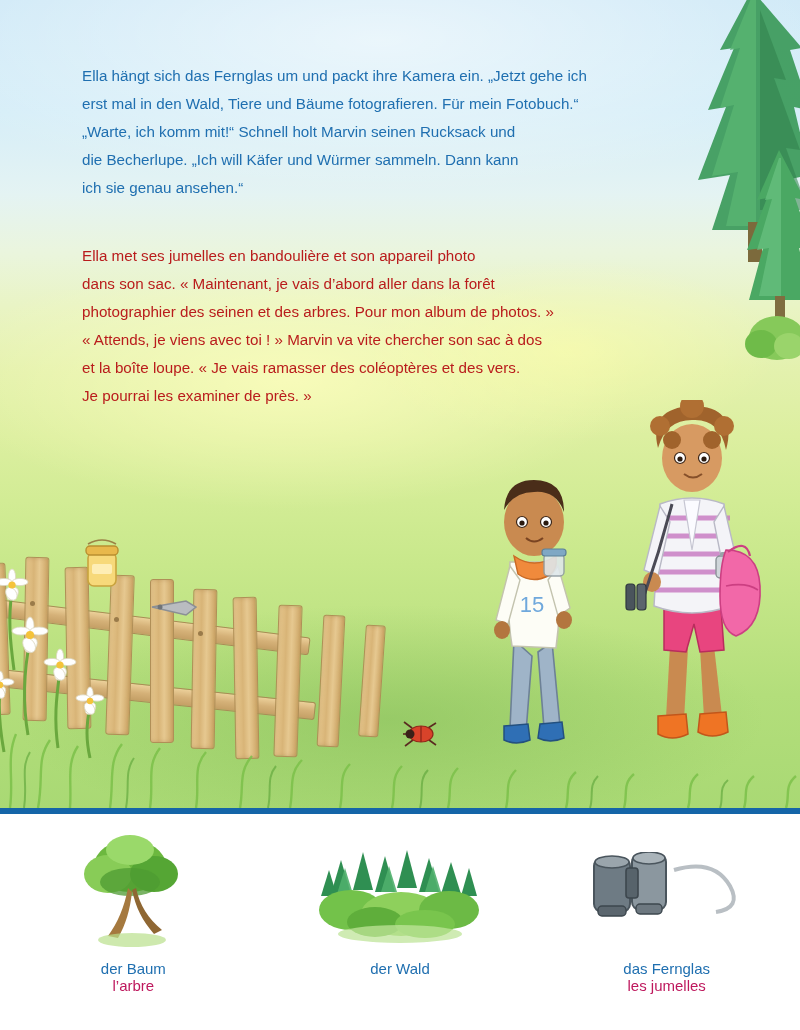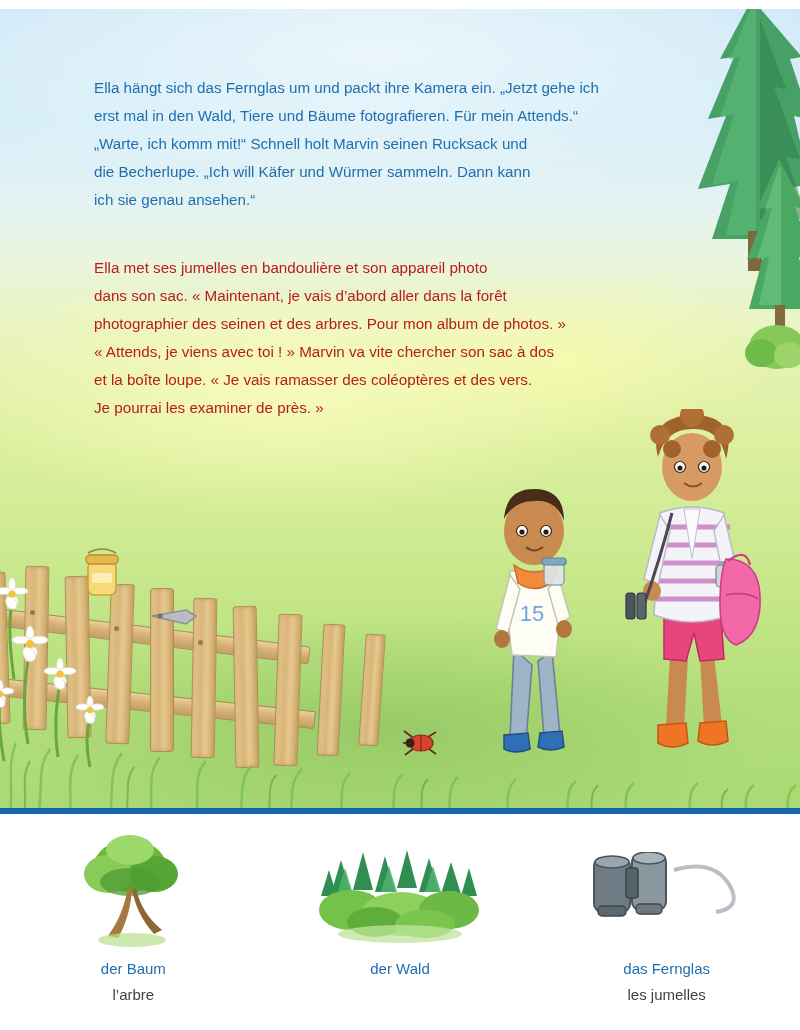--- a/index.html
+++ b/index.html
@@ -17,21 +17,21 @@
     position: relative;
     width: 800px;
     height: 1030px;
     overflow: hidden;
   }
 
   
   .scene {
     position: absolute;
     left: 0;
-    top: 9px;
+    top: 0;
     width: 800px;
     height: 808px;
     overflow: hidden;
     background: linear-gradient(to bottom,
         #cfe9f7 0%,
         #d6eef8 14%,
         #e4f3f3 24%,
         #eaf5de 31%,
         #e9f4c4 38%,
         #e3f1ad 46%,
@@ -97,21 +97,21 @@
   }
 
   
   .textblock {
     position: absolute;
     left: 82px;
     top: 62px;
     width: 650px;
   }
   .para {
-    margin: 12px;
+    margin: 0;
     font-size: 15.2px;
     line-height: 28px;
   }
   .para.de {
     color: #1f6fb0;
   }
   .para.fr {
     color: #b91c1c;
     margin-top: 40px;
   }
@@ -144,23 +144,22 @@
     position: relative;
     height: 128px;
     margin-top: 12px;
   }
   .vocab-de {
     color: #1f6fb0;
     font-size: 15px;
     margin-top: 6px;
   }
   .vocab-fr {
-    color: #404040;
+    color: #be185d;
     font-size: 15px;
-    margin-top: 9px;
   }
   svg { display: block; }
   .abs { position: absolute; }
 </style>
 </head>
 <body>
 
 <div class="page">
 
   <div class="scene">
@@ -422,21 +421,21 @@
         <path d="M420 160 C424 144 418 132 428 122"></path>
         <path d="M590 160 C594 148 588 138 598 128"></path>
         <path d="M720 160 C724 150 718 140 728 132"></path>
       </g>
     </svg>
   </div>
 
   <div class="textblock">
     <p class="para de">
       <span class="line">Ella hängt sich das Fernglas um und packt ihre Kamera ein. „Jetzt gehe ich</span>
-      <span class="line">erst mal in den Wald, Tiere und Bäume fotografieren. Für mein Attends.“</span>
+      <span class="line">erst mal in den Wald, Tiere und Bäume fotografieren. Für mein Fotobuch.“</span>
       <span class="line">„Warte, ich komm mit!“ Schnell holt Marvin seinen Rucksack und</span>
       <span class="line">die Becherlupe. „Ich will Käfer und Würmer sammeln. Dann kann</span>
       <span class="line">ich sie genau ansehen.“</span>
     </p>
     <p class="para fr">
       <span class="line">Ella met ses jumelles en bandoulière et son appareil photo</span>
       <span class="line">dans son sac. « Maintenant, je vais d’abord aller dans la forêt</span>
       <span class="line">photographier des seinen et des arbres. Pour mon album de photos. »</span>
       <span class="line">« Attends, je viens avec toi ! » Marvin va vite chercher son sac à dos</span>
       <span class="line">et la boîte loupe. « Je vais ramasser des coléoptères et des vers.</span>

